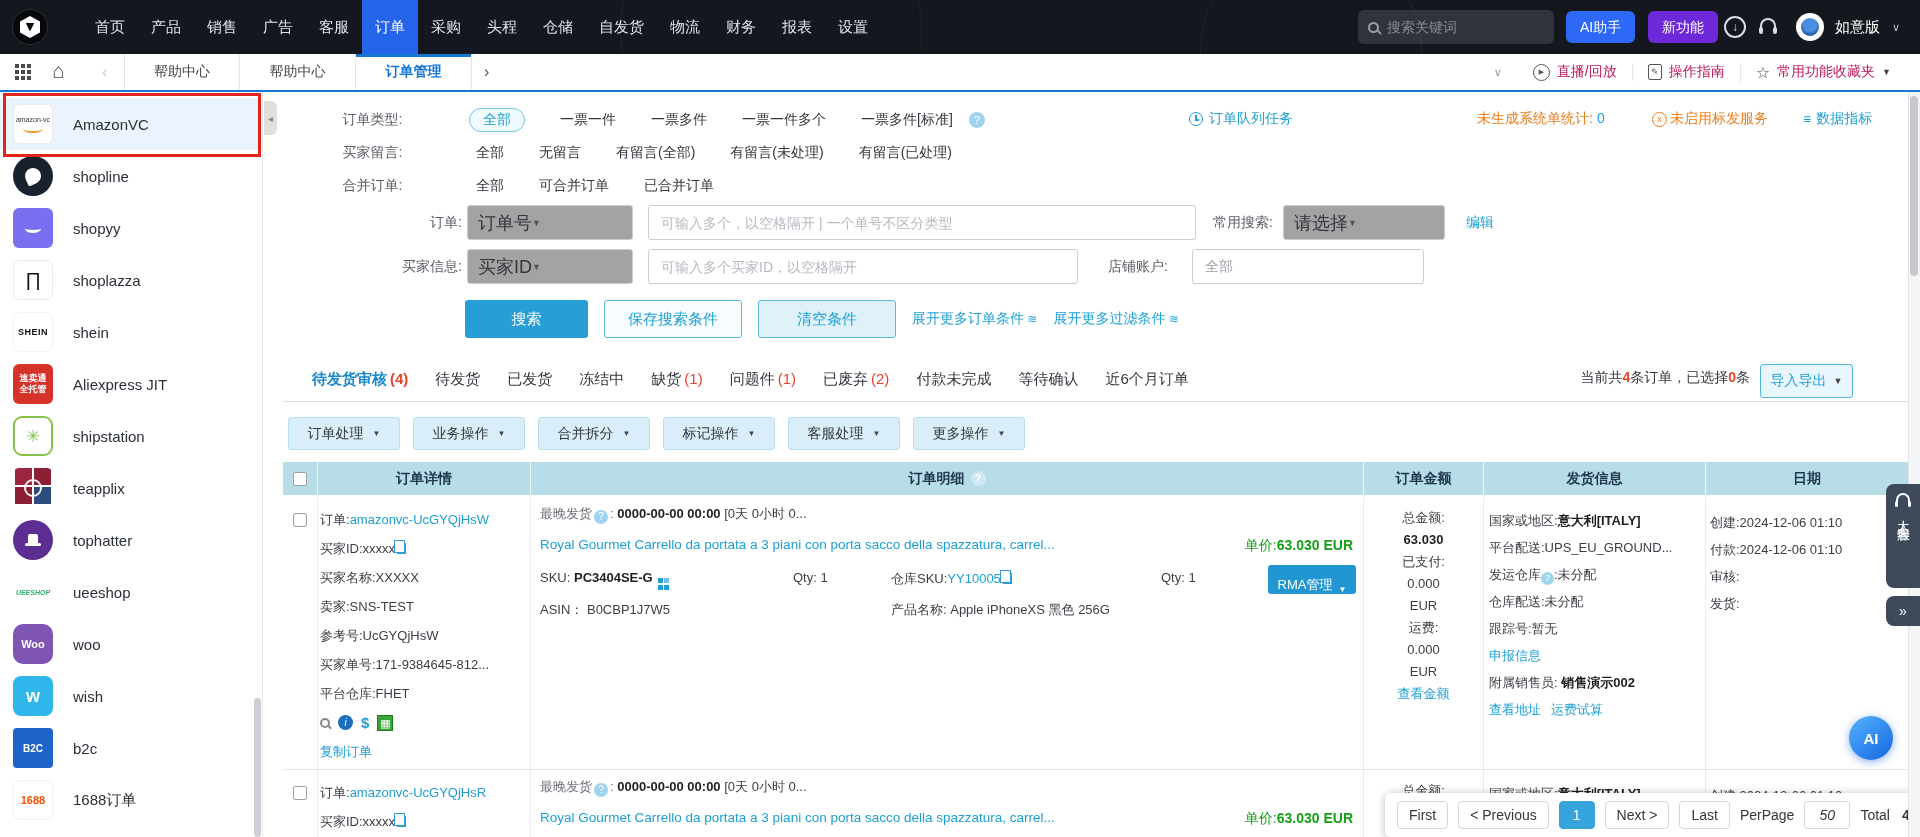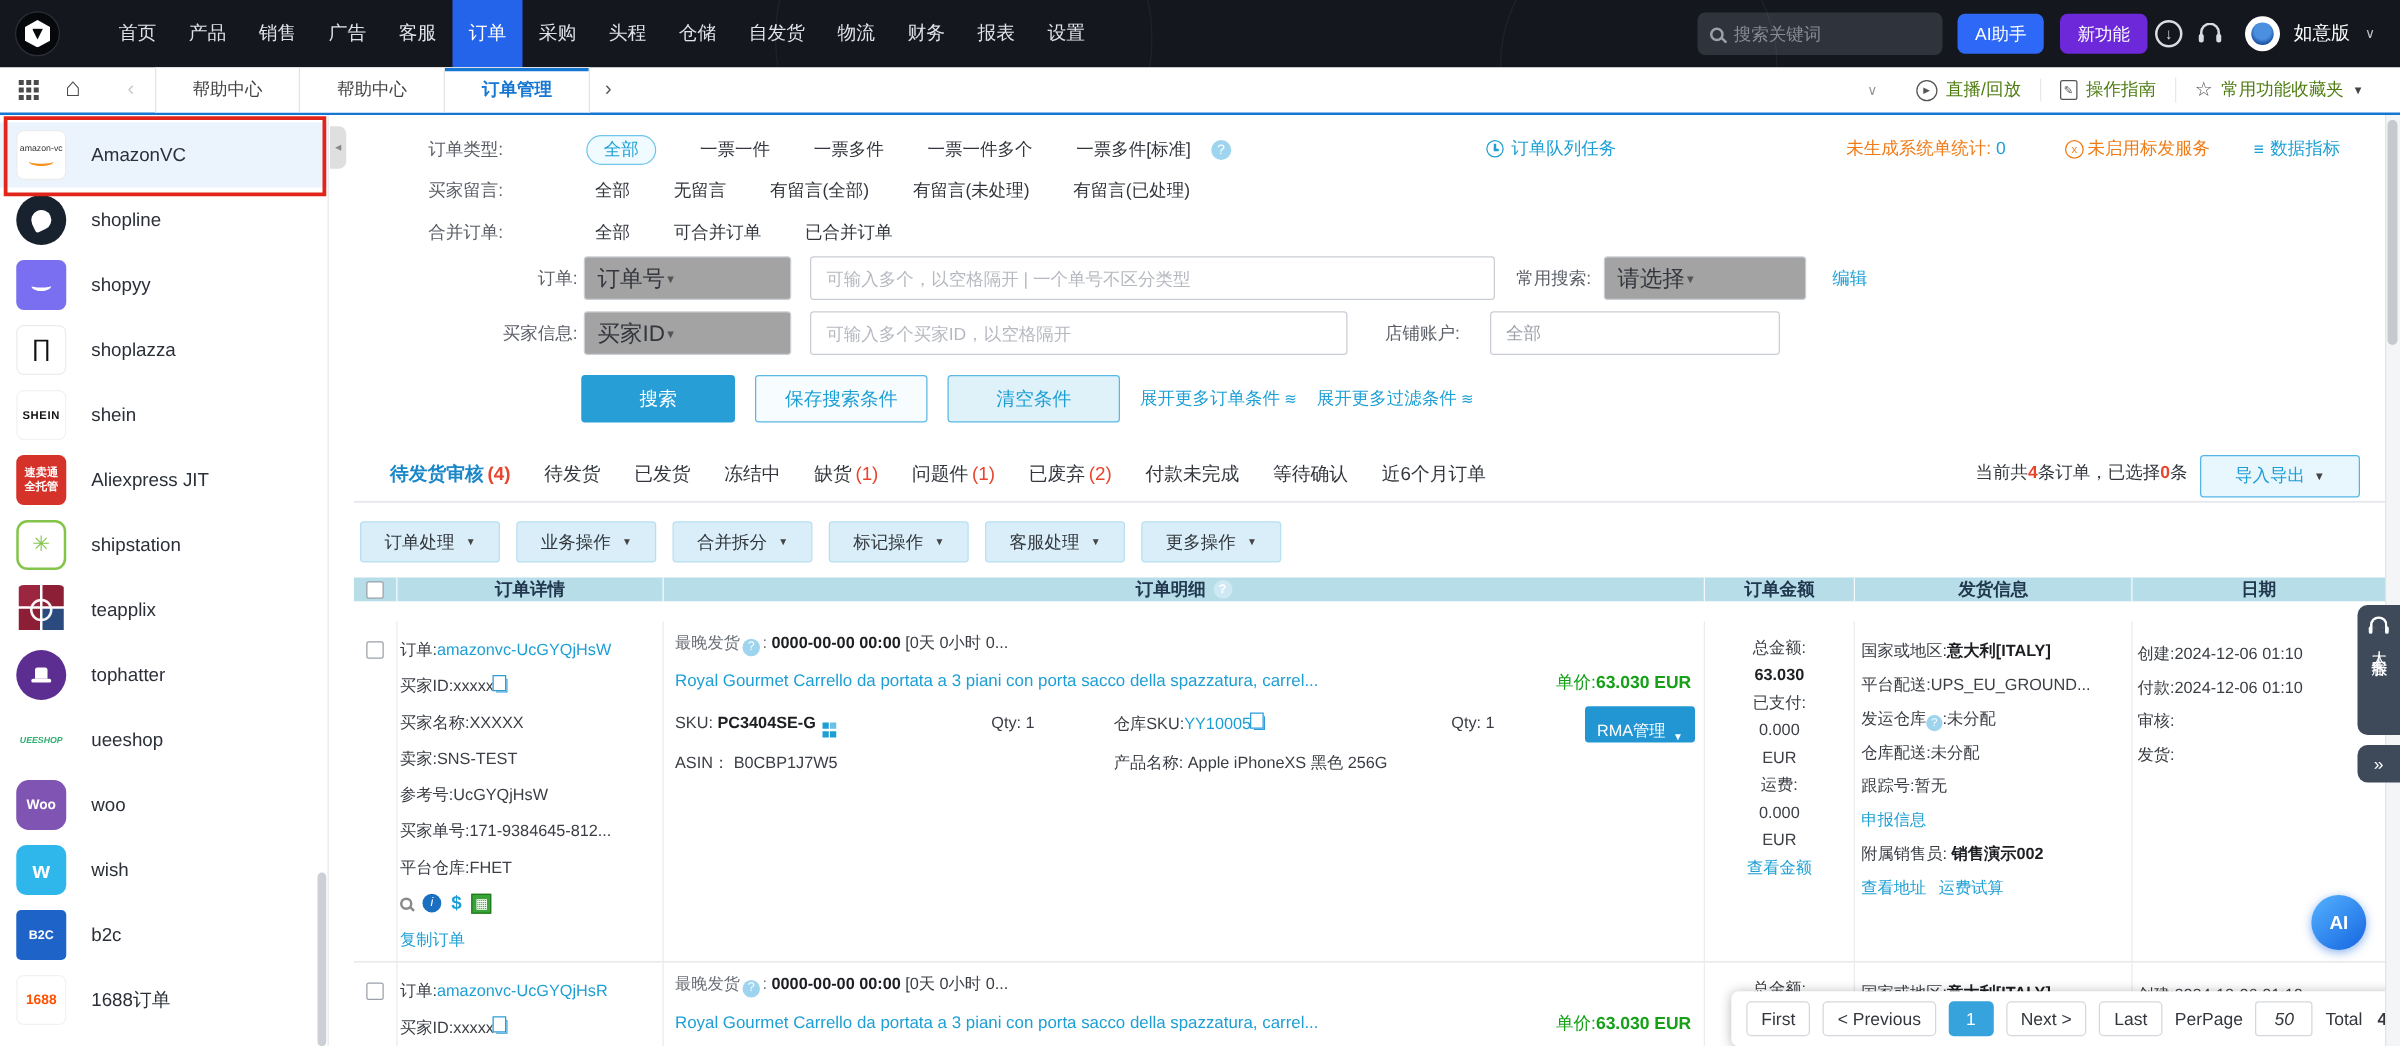--- a/index.html
+++ b/index.html
@@ -58,21 +58,21 @@
   .ic-home::after { content:'⌂'; }
   .tb-chev-l { position:absolute; left:102px; top:0; line-height:35px; color:#c9c9c9; font-size:16px; cursor:pointer; }
   .tb-chev-l::after { content:'‹'; }
   .tb-tabs { position:absolute; left:124px; top:0; height:36px; display:flex; }
   .tb-tab { width:116px; height:36px; line-height:35px; text-align:center; font-size:14px; color:#444;
     border-right:1px solid #e4e4e4; cursor:pointer; background:#fff; }
   .tb-tab:first-child { border-left:1px solid #e4e4e4; }
   .tb-tab.active { color:#1677d2; font-weight:bold; box-shadow:inset 0 3px 0 #1677d2; }
   .tb-chev-r { position:absolute; left:484px; top:0; line-height:35px; color:#555; font-size:16px; cursor:pointer; }
   .tb-chev-r::after { content:'›'; }
-  .tb-right { position:absolute; right:14px; top:0; height:36px; display:flex; align-items:center; font-size:14px; color:#4d7c0f; }
+  .tb-right { position:absolute; right:14px; top:0; height:36px; display:flex; align-items:center; font-size:14px; color:#be185d; }
   .tb-group { display:flex; align-items:center; gap:7px; padding:0 15px; border-left:1px solid #e8e8e8; cursor:pointer; }
   .tb-group:first-of-type { border-left:none; }
   .tb-vchev { color:#999; font-size:11px; margin-right:16px; cursor:pointer; }
   .tb-vchev::after { content:'∨'; }
   .ic-play { width:17px; height:17px; border:1.5px solid #555; border-radius:50%; display:flex; align-items:center;
     justify-content:center; font-size:7px; color:#555; }
   .ic-play::after { content:'▶'; }
   .ic-doc { width:14px; height:16px; border:1.5px solid #555; border-radius:2px; font-size:9px; color:#555;
     display:flex; align-items:center; justify-content:center; }
   .ic-doc::after { content:'✎'; }
@@ -175,32 +175,32 @@
   .more-link { color:#1d9fd5; font-size:14px; cursor:pointer; white-space:nowrap; }
   .more-link::after { content:' ≋'; font-size:12px; }
 
   .tabs-row { position:absolute; left:0; top:266px; width:1625px; height:44px; border-bottom:1px solid #dcdfe6;
     display:flex; align-items:center; padding-left:29px; gap:27px; font-size:15px; }
   .st-tab { color:#33373d; cursor:pointer; white-space:nowrap; }
   .st-tab.active { color:#1b87c9; font-weight:bold; }
   .st-count { color:#e8442e; margin-left:3px; }
   .summary { position:absolute; top:277px; left:1277px; width:190px; text-align:right; font-size:14px; color:#33373d; }
   .summary b { color:#e8442e; }
-  .export-btn { position:absolute; left:1477px; top:272px; width:128px; height:34px; background:#e8f6fd;
+  .export-btn { position:absolute; left:1477px; top:272px; width:93px; height:34px; background:#e8f6fd;
     border:1px solid #52b7e5; border-radius:3px; color:#1d9fd5; font-size:14px; display:flex; align-items:center;
     justify-content:center; gap:7px; cursor:pointer; }
   .export-btn .g-caret { color:#444; }
 
   .act-row { position:absolute; left:5px; top:325px; display:flex; gap:13px; }
   .act-btn { width:112px; height:33px; background:#d9eef8; border:1px solid #b8dff0; border-radius:3px;
     color:#33373d; font-size:14px; display:flex; align-items:center; justify-content:center; gap:9px; cursor:pointer; }
   .act-btn .g-caret { font-size:8px; }
 
   
-  .thead { position:absolute; left:0; top:370px; width:1625px; height:19px; background:#b7dde9; display:flex; }
+  .thead { position:absolute; left:0; top:370px; width:1625px; height:33px; background:#b7dde9; display:flex; }
   .th { border-right:1px solid rgba(255,255,255,.85); display:flex; align-items:center; justify-content:center;
     gap:6px; font-weight:bold; color:#21384e; font-size:14px; }
   .th:last-child { border-right:none; }
   .th-check { width:35px; } .th-details { width:213px; } .th-items { width:833px; }
   .th-amount { width:120px; } .th-ship { width:222px; } .th-date { width:202px; }
   .checkbox { width:14px; height:14px; border:1px solid #9aa0a8; border-radius:2px; background:#fff; cursor:pointer; }
   .th .ic-q2 { width:15px; height:15px; border-radius:50%; background:#cfe9f4; color:#fff; font-size:10px;
     text-align:center; line-height:15px; cursor:pointer; }
   .ic-q2::after { content:'?'; }
 

